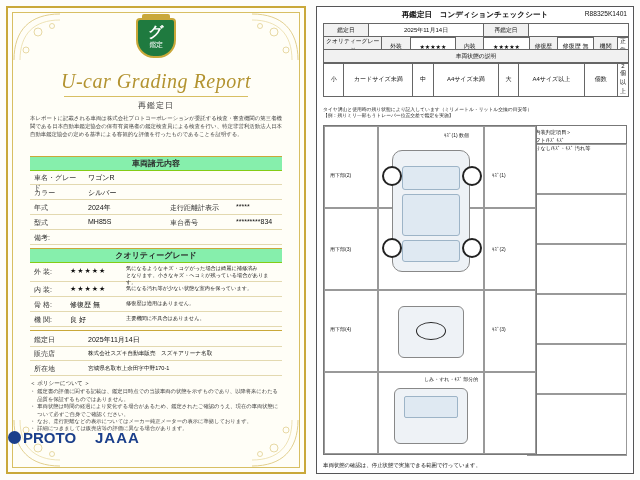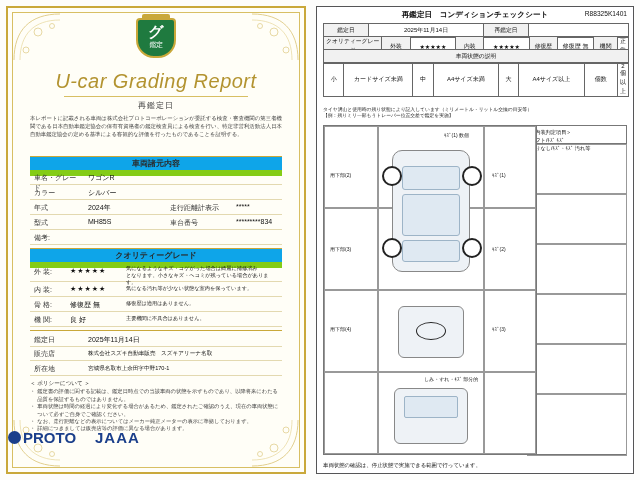--- a/index.html
+++ b/index.html
@@ -43,40 +43,40 @@
     position:absolute;left:0;right:0;top:21px;text-align:center;
     color:#fff;font-size:7px;line-height:8px;letter-spacing:-.5px;
   }
   .shield .sh-ribbon{
     position:absolute;left:6px;top:-4px;width:28px;height:6px;
     background:#c9a83a;border-radius:2px;
   }
 
   .title{
     position:absolute;left:0;right:0;top:62px;text-align:center;
-    font-family:Liberation Sans, sans-serif;font-style:italic;
+    font-family:Liberation Serif, serif;font-style:italic;
     font-size:20px;color:#b39330;letter-spacing:.5px;
   }
   .title-rule{
     position:absolute;left:56px;right:56px;top:88px;height:1px;background:#d8bf63;
   }
   .sub-title{
     position:absolute;left:0;right:0;top:92px;text-align:center;
     font-size:8px;color:#3a3a3a;letter-spacing:1px;
   }
   .blurb{
     position:absolute;left:22px;right:22px;top:106px;
     font-size:5.4px;line-height:8px;color:#444;text-align:justify;
   }
 
   .sec-head{
     position:absolute;left:22px;right:22px;height:13px;
-    border-top:1px solid #c9a83a;border-bottom:6px solid #84cc16;
+    border-top:1px solid #c9a83a;border-bottom:1px solid #84cc16;
     text-align:center;font-size:8px;line-height:13px;color:#2a2a2a;font-weight:bold;
-    background:#0ea5e9;
+    background:#86efac;
   }
   .row{
     position:absolute;left:22px;right:22px;height:15px;
     border-bottom:1px solid #e3d9b0;font-size:7px;color:#222;
   }
   .row .lbl{position:absolute;left:4px;top:4px;width:48px;font-size:7px;color:#333;}
   .row .val{position:absolute;left:58px;top:4px;font-size:7px;color:#111;}
   .row .lbl2{position:absolute;left:140px;top:4px;width:62px;font-size:7px;color:#333;}
   .row .val2{position:absolute;left:206px;top:4px;font-size:7px;color:#111;}
 

